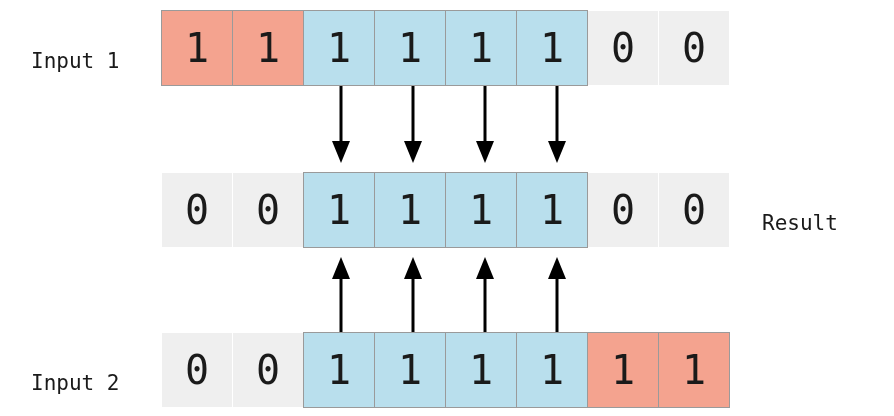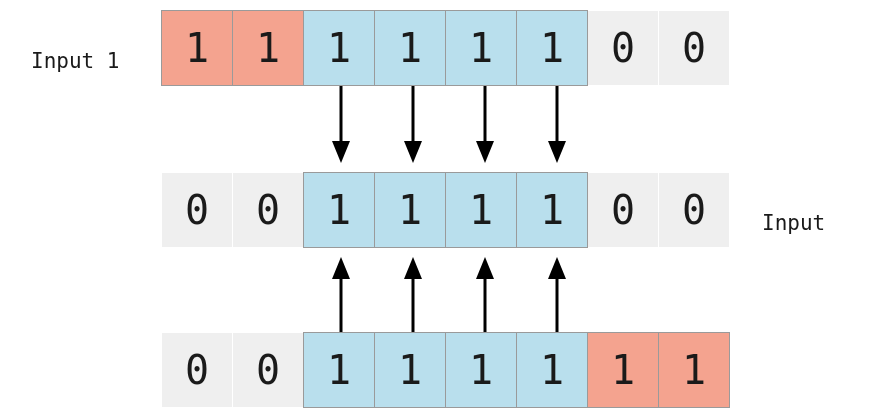--- a/index.html
+++ b/index.html
@@ -91,22 +91,23 @@
     z-index: 3;
   }
 </style>
 </head>
 <body>
 
 <div class="diagram">
 
   <span class="row-label" id="label-input1">Input 1</span>
 
-  <span class="row-label" id="label-result">Input</span>
+  <span class="row-label" id="label-result">Result</span>
 
+  <span class="row-label" id="label-input2">Input 2</span>
 
   <div class="bit-row" id="row-input1">
       <div class="bit-cell c-pink">1</div>
       <div class="bit-cell c-pink">1</div>
       <div class="bit-cell c-blue">1</div>
       <div class="bit-cell c-blue">1</div>
       <div class="bit-cell c-blue">1</div>
       <div class="bit-cell c-blue">1</div>
       <div class="bit-cell c-zero">0</div>
       <div class="bit-cell c-zero">0</div>

